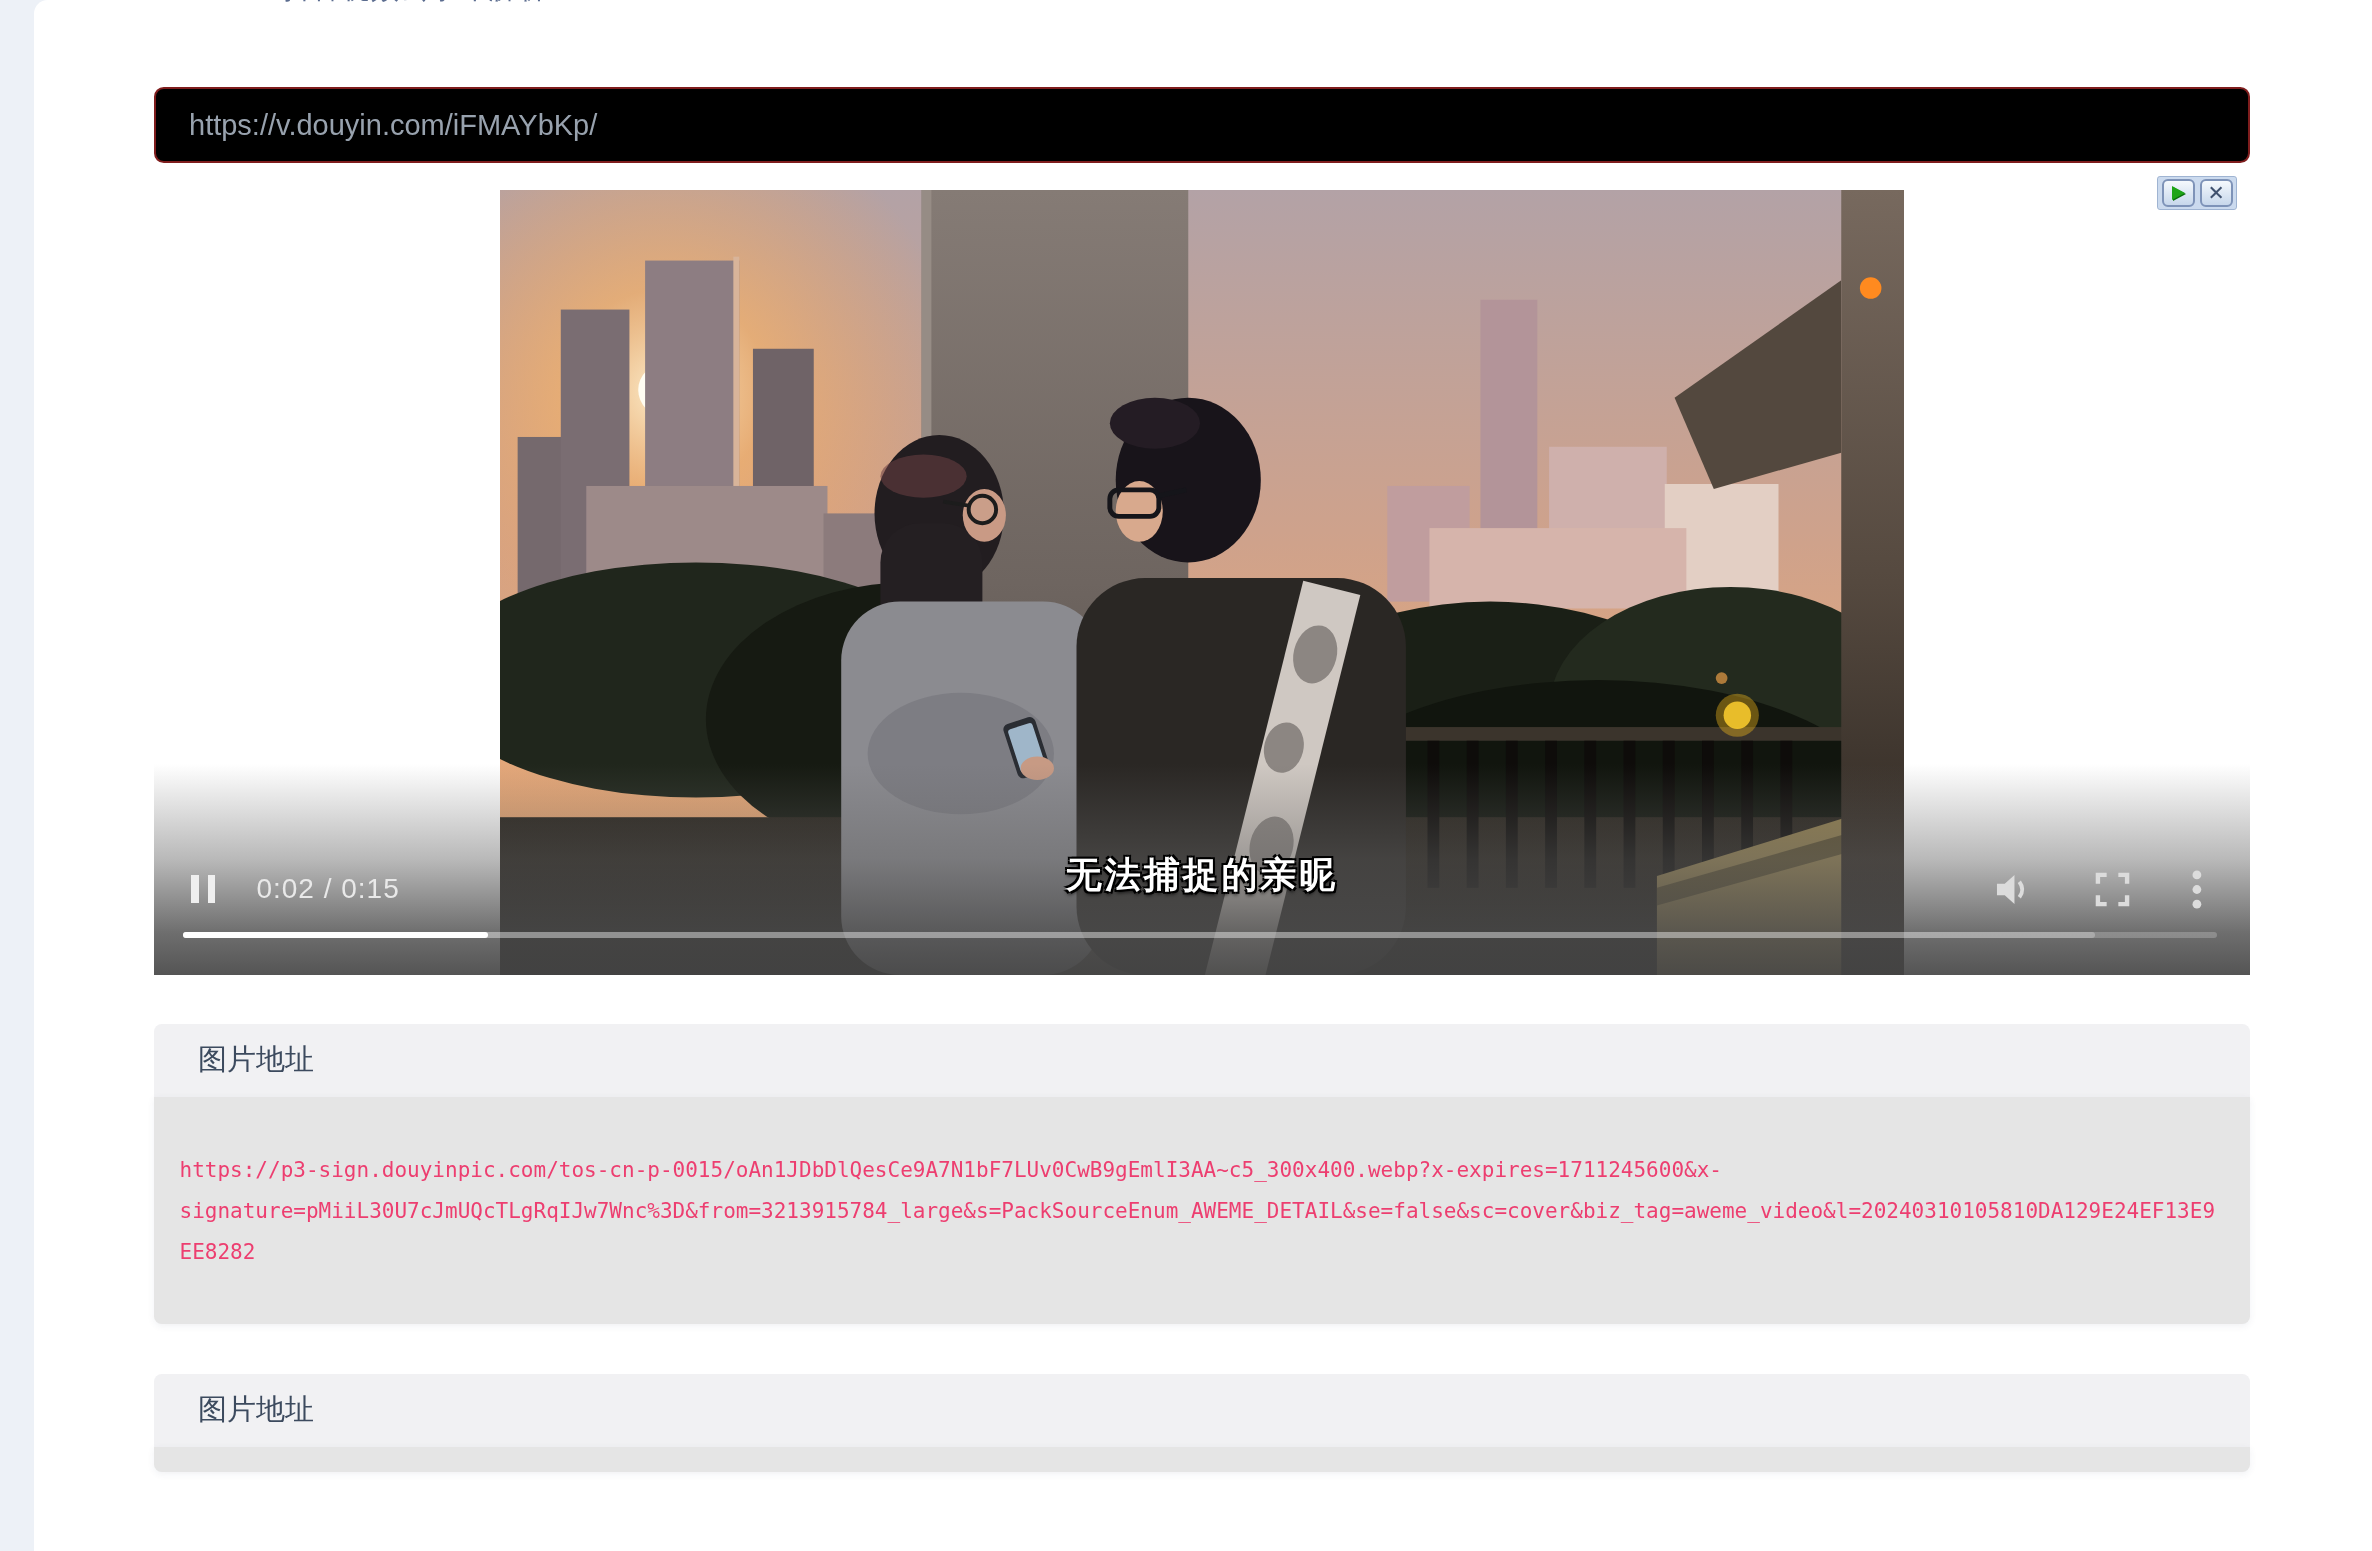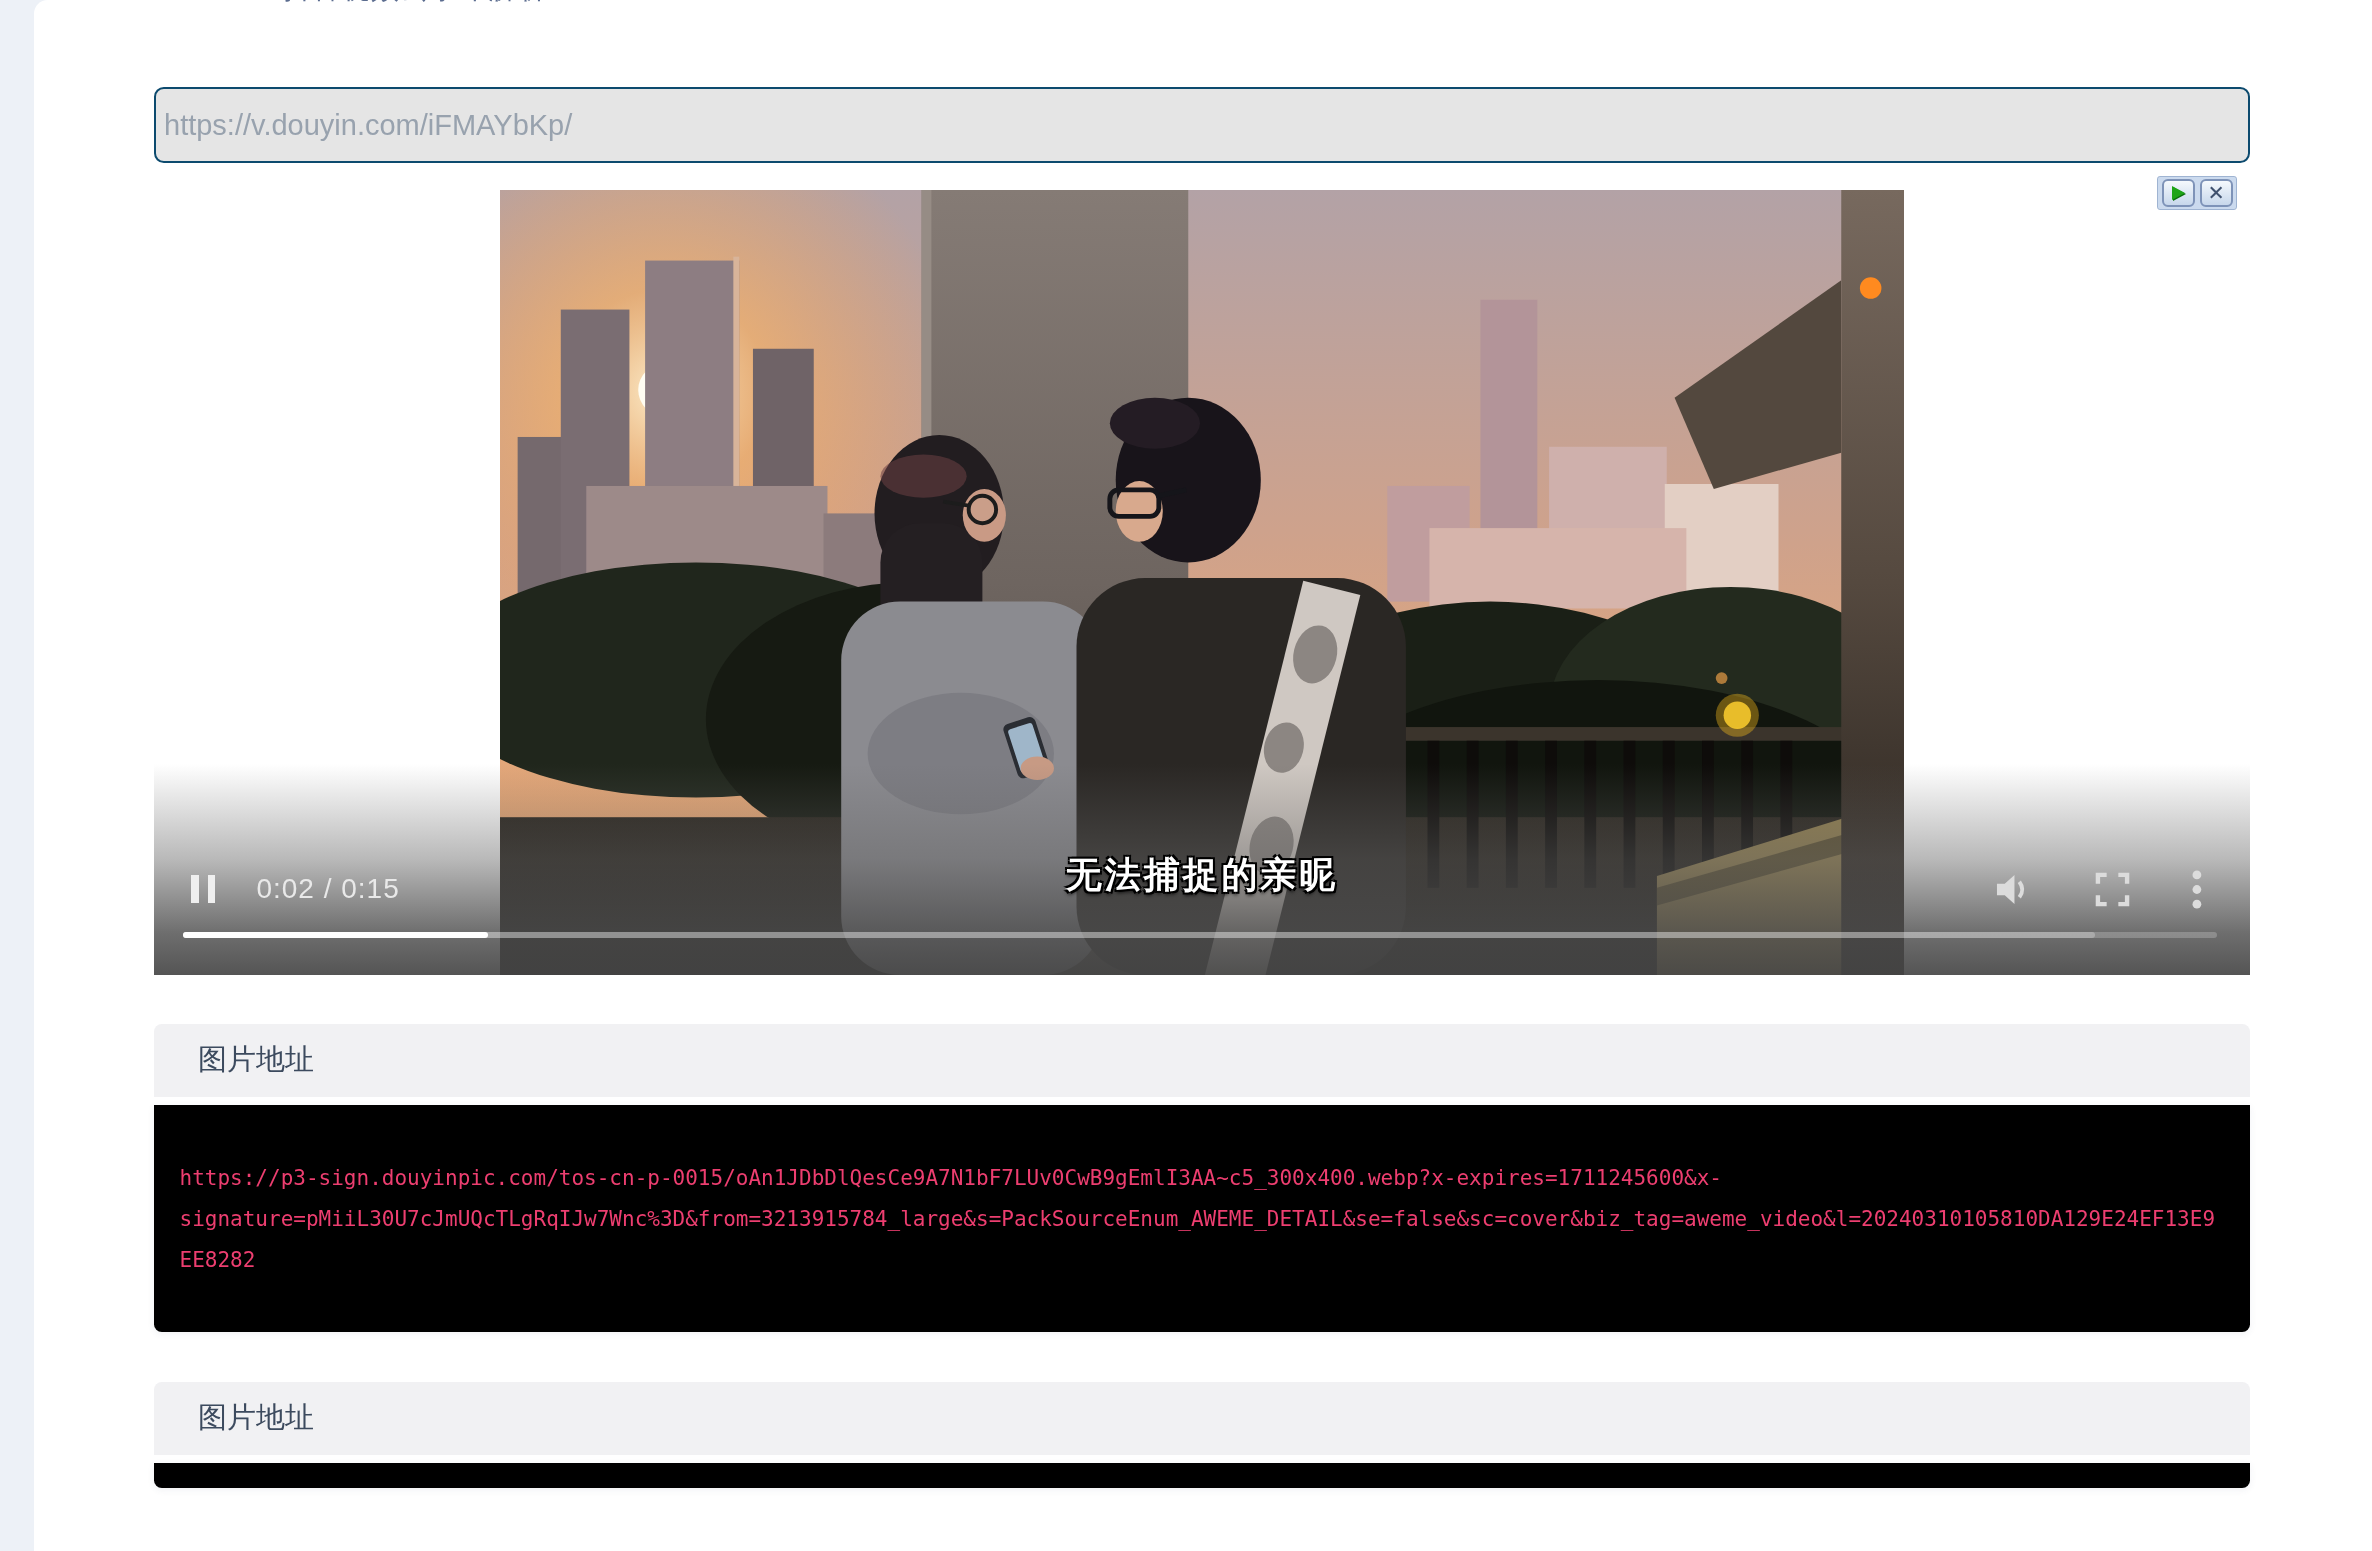--- a/index.html
+++ b/index.html
@@ -12,22 +12,22 @@
 
   .content { position:absolute; left:120px; top:0; width:2096px; }
 
   
   .clipped-title { position:absolute; left:93px; top:-29px; height:33px; overflow:hidden;
     font-size:27.4px; color:#5b6c8f; letter-spacing:2px; }
   .clipped-title .dot { color:#e8995a; }
 
   
   .url-input { display:block; width:2096px; height:76px; margin-top:87px;
-    border:2px solid #0c4a6e; border-radius:9.8px; padding:0 8px;
-    font-size:29px; color:#6b7682; background:#e5e5e5; outline:none;
+    border:2px solid #7f1d1d; border-radius:9.8px; padding:0 33px;
+    font-size:29px; color:#6b7682; background:#000000; outline:none;
     font-family:"Liberation Sans",sans-serif; }
   .url-input::placeholder { color:#98a2ae; opacity:1; }
 
   
   .submit-btn { display:flex; align-items:center; justify-content:center;
     width:2096px; height:57px; margin-top:25.5px; border:none; border-radius:4.9px;
     background:#0d7dfe; color:#ffffff; font-size:29px; cursor:pointer;
     font-family:"Liberation Sans",sans-serif; }
 
   
@@ -72,22 +72,22 @@
   .play-glyph { width:0; height:0; border-left:13.7px solid #1ea417;
     border-top:7.8px solid transparent; border-bottom:7.8px solid transparent;
     filter:drop-shadow(1px 1px 0 #0b6d0b); }
   .x-glyph { font-size:20.6px; font-weight:bold; color:#3f516e; line-height:1; }
 
   
   .section { margin-top:49px; }
   .section-header { height:73px; background:#f1f1f3; border-radius:7.8px 7.8px 0 0;
     display:flex; align-items:center; padding:0 44px;
     font-size:29px; color:#3c4a5e; }
-  .section-body { background:#000000; border-radius:0 0 7.8px 7.8px;
-    box-shadow:0 2px 7.8px rgba(60,80,120,0.08); padding:53px 25.5px 51px 25.5px;margin-top:8px; }
+  .section-body { background:#e5e5e5; border-radius:0 0 7.8px 7.8px;
+    box-shadow:0 2px 7.8px rgba(60,80,120,0.08); padding:53px 25.5px 51px 25.5px; }
   .link-text { font-family:"DejaVu Sans Mono","Liberation Mono",monospace;
     font-size:21px; line-height:41px; color:#ed3e70; cursor:pointer;
     word-break:break-all; }
   .section.video-addr { margin-top:50px; }
   .section.video-addr .section-body { height:25.5px; padding:0; }
 </style>
 </head>
 <body>
 
 <div class="card">

